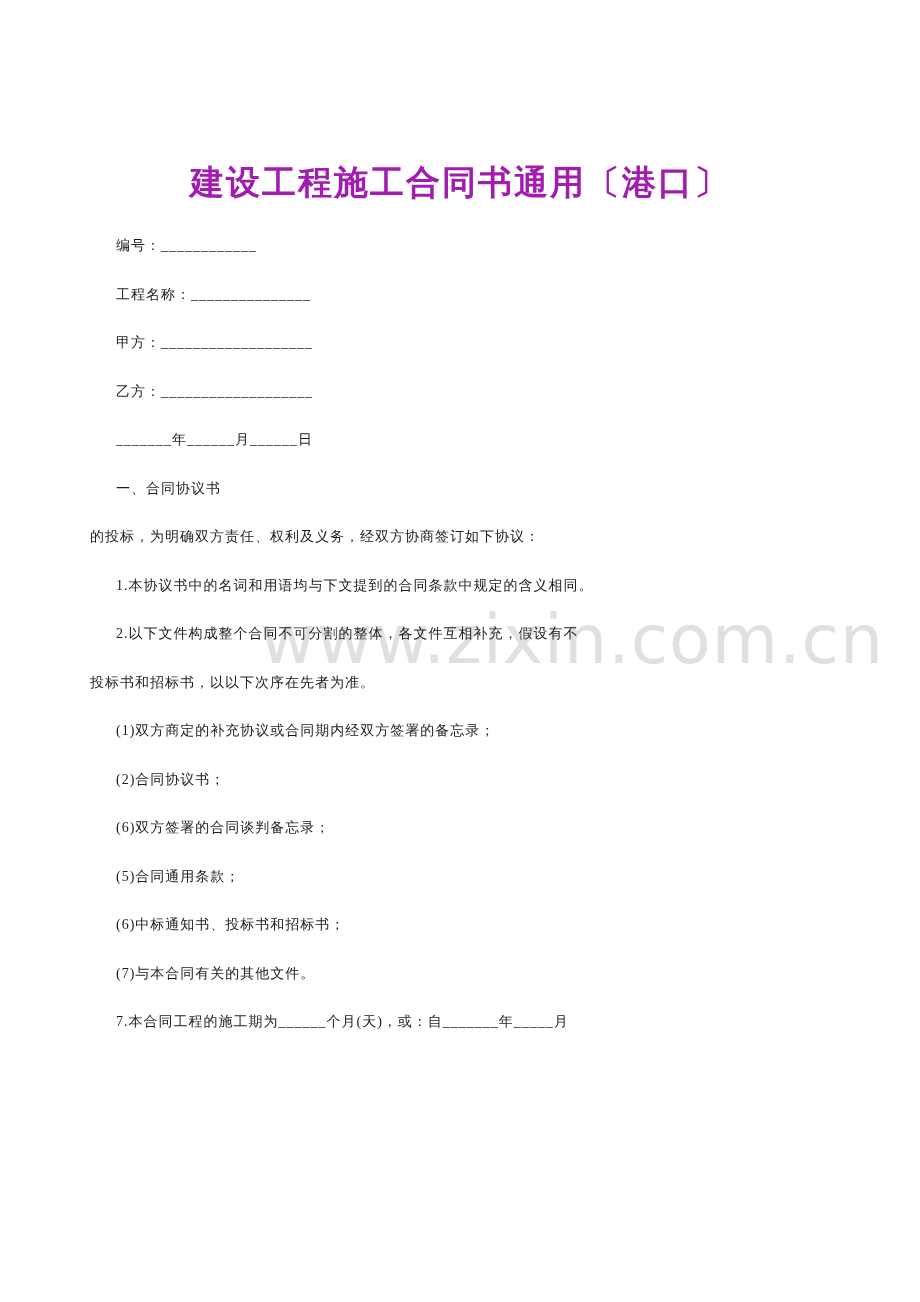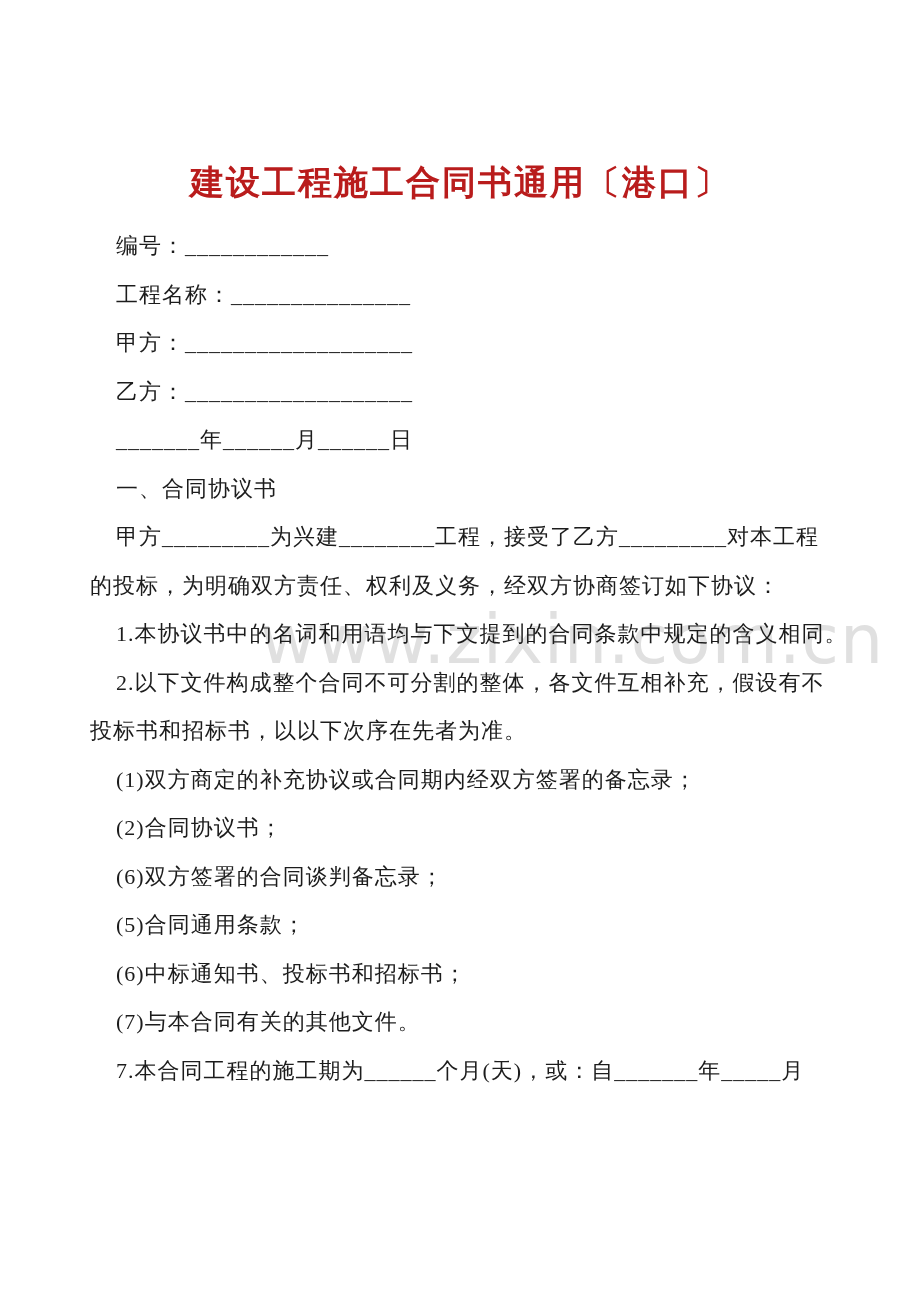--- a/index.html
+++ b/index.html
@@ -32,35 +32,35 @@
   .title {
     position: absolute;
     top: 160px;
     left: 0;
     width: 920px;
     margin: 0;
     text-align: center;
     font-size: 34px;
     font-weight: 700;
     letter-spacing: 2px;
-    color: #b91c1c;
+    color: #a21caf;
     z-index: 1;
     white-space: pre;
   }
   .content {
     position: absolute;
     top: 222px;
     left: 90px;
     width: 745px;
     z-index: 1;
   }
   .ln {
     height: 48.5px;
     line-height: 48.5px;
-    font-size: 22px;
+    font-size: 14px;
     letter-spacing: 1px;
     white-space: pre;
     color: #1c1c1c;
   }
   .ind {
     padding-left: 26px;
   }
 </style>
 </head>
 <body>
@@ -71,21 +71,20 @@
 
   <h1 class="title">建设工程施工合同书通用〔港口〕</h1>
 
   <div class="content">
     <div class="ln ind">编号：____________</div>
     <div class="ln ind">工程名称：_______________</div>
     <div class="ln ind">甲方：___________________</div>
     <div class="ln ind">乙方：___________________</div>
     <div class="ln ind">_______年______月______日</div>
     <div class="ln ind">一、合同协议书</div>
-    <div class="ln ind">甲方_________为兴建________工程，接受了乙方_________对本工程</div>
     <div class="ln">的投标，为明确双方责任、权利及义务，经双方协商签订如下协议：</div>
     <div class="ln ind">1.本协议书中的名词和用语均与下文提到的合同条款中规定的含义相同。</div>
     <div class="ln ind">2.以下文件构成整个合同不可分割的整体，各文件互相补充，假设有不</div>
     <div class="ln">投标书和招标书，以以下次序在先者为准。</div>
     <div class="ln ind">(1)双方商定的补充协议或合同期内经双方签署的备忘录；</div>
     <div class="ln ind">(2)合同协议书；</div>
     <div class="ln ind">(6)双方签署的合同谈判备忘录；</div>
     <div class="ln ind">(5)合同通用条款；</div>
     <div class="ln ind">(6)中标通知书、投标书和招标书；</div>
     <div class="ln ind">(7)与本合同有关的其他文件。</div>

